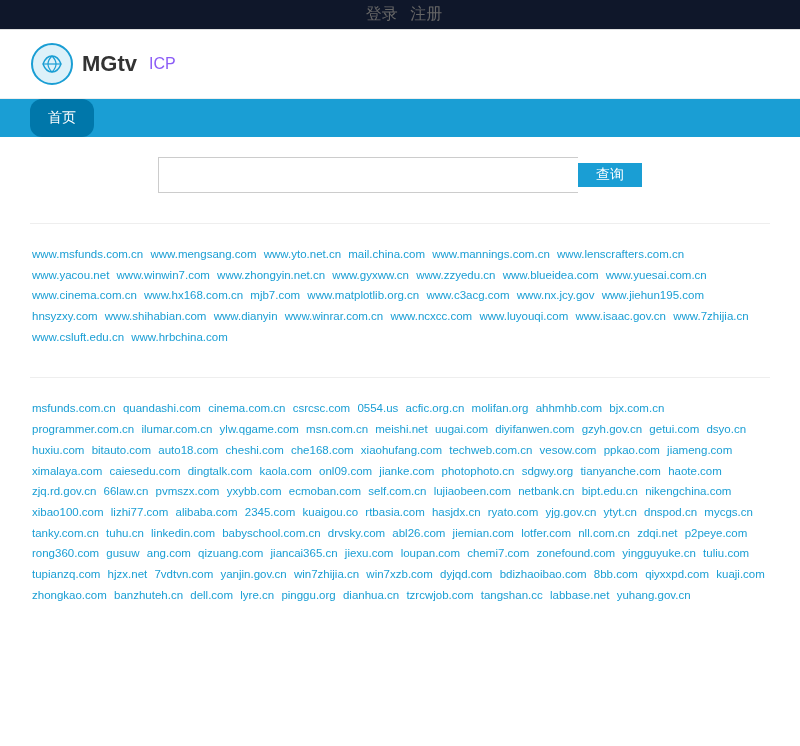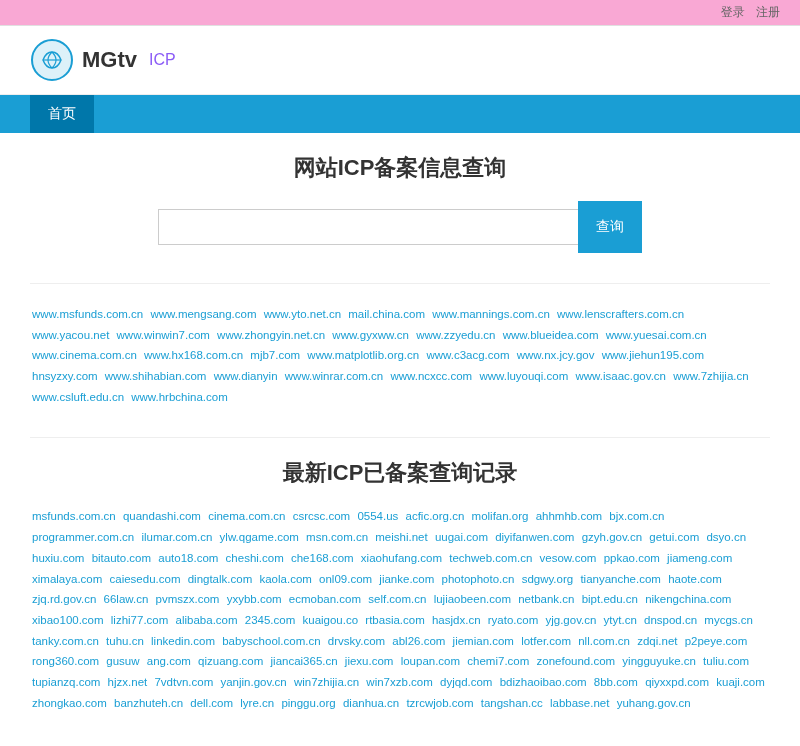--- a/index.html
+++ b/index.html
@@ -1,24 +1,24 @@
 <!DOCTYPE html>
 <html><head>
   <meta charset="utf-8">
   <style>
     * { box-sizing: border-box; margin: 0; padding: 0; }
     body { font-family: Arial, "Microsoft YaHei", sans-serif; font-size: 12px; color: #333; background: #fff; }
 
     
     .top-bar {
-      background: #f9a8d4;
+      background: #0f172a;
       border-bottom: 1px solid #e0e0e0;
-      text-align: right;
+      text-align: center;
       padding: 4px 20px;
-      font-size: 12px;
+      font-size: 16px;
       color: #666;
     }
     .top-bar a { color: #666; text-decoration: none; margin-left: 8px; }
 
     
     .header {
       background: #fff;
       padding: 12px 30px;
       display: flex;
       align-items: flex-start;
@@ -55,20 +55,21 @@
     }
     .nav ul li a {
       display: block;
       color: #fff;
       text-decoration: none;
       padding: 10px 18px;
       font-size: 14px;
     }
     .nav ul li a:hover, .nav ul li.active a {
       background: #0077aa;
+      border-radius: 12px;
     }
 
     
     .main {
       max-width: 780px;
       margin: 0 auto;
       padding: 20px 20px;
     }
 
     
@@ -93,21 +94,21 @@
     .search-input {
       width: 420px;
       height: 36px;
       border: 1px solid #ccc;
       border-right: none;
       padding: 0 10px;
       font-size: 14px;
       outline: none;
     }
     .search-btn {
-      height: 52px;
+      height: 24px;
       background: #1a9ed4;
       color: #fff;
       border: none;
       padding: 0 18px;
       font-size: 14px;
       cursor: pointer;
     }
 
     
     .record-links {
@@ -156,33 +157,31 @@
   <ul>
     <li class="active">
       <a href="#">首页</a>
     </li>
   </ul>
 </nav>
 
 <div class="main">
 
   <div class="section">
-    <h2 class="section-title">网站ICP备案信息查询</h2>
     <div class="search-box">
       <input class="search-input" type="text" style="">
       <button class="search-btn">查询</button>
     </div>
   </div>
 
   <hr class="divider">
 
   <div class="section">
     <div class="record-links" id="recent-links"><a href="#">www.msfunds.com.cn</a> <a href="#">www.mengsang.com</a> <a href="#">www.yto.net.cn</a> <a href="#">mail.china.com</a> <a href="#">www.mannings.com.cn</a> <a href="#">www.lenscrafters.com.cn</a> <a href="#">www.yacou.net</a> <a href="#">www.winwin7.com</a> <a href="#">www.zhongyin.net.cn</a> <a href="#">www.gyxww.cn</a> <a href="#">www.zzyedu.cn</a> <a href="#">www.blueidea.com</a> <a href="#">www.yuesai.com.cn</a> <a href="#">www.cinema.com.cn</a> <a href="#">www.hx168.com.cn</a> <a href="#">mjb7.com</a> <a href="#">www.matplotlib.org.cn</a> <a href="#">www.c3acg.com</a> <a href="#">www.nx.jcy.gov</a> <a href="#">www.jiehun195.com</a> <a href="#">hnsyzxy.com</a> <a href="#">www.shihabian.com</a> <a href="#">www.dianyin</a> <a href="#">www.winrar.com.cn</a> <a href="#">www.ncxcc.com</a> <a href="#">www.luyouqi.com</a> <a href="#">www.isaac.gov.cn</a> <a href="#">www.7zhijia.cn</a> <a href="#">www.csluft.edu.cn</a> <a href="#">www.hrbchina.com</a> </div>
   </div>
 
   <hr class="divider">
 
   <div class="section">
-    <h2 class="section-title">最新ICP已备案查询记录</h2>
     <div class="record-links" id="icp-links"><a href="#">msfunds.com.cn</a> <a href="#">quandashi.com</a> <a href="#">cinema.com.cn</a> <a href="#">csrcsc.com</a> <a href="#">0554.us</a> <a href="#">acfic.org.cn</a> <a href="#">molifan.org</a> <a href="#">ahhmhb.com</a> <a href="#">bjx.com.cn</a> <a href="#">programmer.com.cn</a> <a href="#">ilumar.com.cn</a> <a href="#">ylw.qgame.com</a> <a href="#">msn.com.cn</a> <a href="#">meishi.net</a> <a href="#">uugai.com</a> <a href="#">diyifanwen.com</a> <a href="#">gzyh.gov.cn</a> <a href="#">getui.com</a> <a href="#">dsyo.cn</a> <a href="#">huxiu.com</a> <a href="#">bitauto.com</a> <a href="#">auto18.com</a> <a href="#">cheshi.com</a> <a href="#">che168.com</a> <a href="#">xiaohufang.com</a> <a href="#">techweb.com.cn</a> <a href="#">vesow.com</a> <a href="#">ppkao.com</a> <a href="#">jiameng.com</a> <a href="#">ximalaya.com</a> <a href="#">caiesedu.com</a> <a href="#">dingtalk.com</a> <a href="#">kaola.com</a> <a href="#">onl09.com</a> <a href="#">jianke.com</a> <a href="#">photophoto.cn</a> <a href="#">sdgwy.org</a> <a href="#">tianyanche.com</a> <a href="#">haote.com</a> <a href="#">zjq.rd.gov.cn</a> <a href="#">66law.cn</a> <a href="#">pvmszx.com</a> <a href="#">yxybb.com</a> <a href="#">ecmoban.com</a> <a href="#">self.com.cn</a> <a href="#">lujiaobeen.com</a> <a href="#">netbank.cn</a> <a href="#">bipt.edu.cn</a> <a href="#">nikengchina.com</a> <a href="#">xibao100.com</a> <a href="#">lizhi77.com</a> <a href="#">alibaba.com</a> <a href="#">2345.com</a> <a href="#">kuaigou.co</a> <a href="#">rtbasia.com</a> <a href="#">hasjdx.cn</a> <a href="#">ryato.com</a> <a href="#">yjg.gov.cn</a> <a href="#">ytyt.cn</a> <a href="#">dnspod.cn</a> <a href="#">mycgs.cn</a> <a href="#">tanky.com.cn</a> <a href="#">tuhu.cn</a> <a href="#">linkedin.com</a> <a href="#">babyschool.com.cn</a> <a href="#">drvsky.com</a> <a href="#">abl26.com</a> <a href="#">jiemian.com</a> <a href="#">lotfer.com</a> <a href="#">nll.com.cn</a> <a href="#">zdqi.net</a> <a href="#">p2peye.com</a> <a href="#">rong360.com</a> <a href="#">gusuw</a> <a href="#">ang.com</a> <a href="#">qizuang.com</a> <a href="#">jiancai365.cn</a> <a href="#">jiexu.com</a> <a href="#">loupan.com</a> <a href="#">chemi7.com</a> <a href="#">zonefound.com</a> <a href="#">yingguyuke.cn</a> <a href="#">tuliu.com</a> <a href="#">tupianzq.com</a> <a href="#">hjzx.net</a> <a href="#">7vdtvn.com</a> <a href="#">yanjin.gov.cn</a> <a href="#">win7zhijia.cn</a> <a href="#">win7xzb.com</a> <a href="#">dyjqd.com</a> <a href="#">bdizhaoibao.com</a> <a href="#">8bb.com</a> <a href="#">qiyxxpd.com</a> <a href="#">kuaji.com</a> <a href="#">zhongkao.com</a> <a href="#">banzhuteh.cn</a> <a href="#">dell.com</a> <a href="#">lyre.cn</a> <a href="#">pinggu.org</a> <a href="#">dianhua.cn</a> <a href="#">tzrcwjob.com</a> <a href="#">tangshan.cc</a> <a href="#">labbase.net</a> <a href="#">yuhang.gov.cn</a>                            </div>
   </div>
 
 </div>
 
 </body></html>

